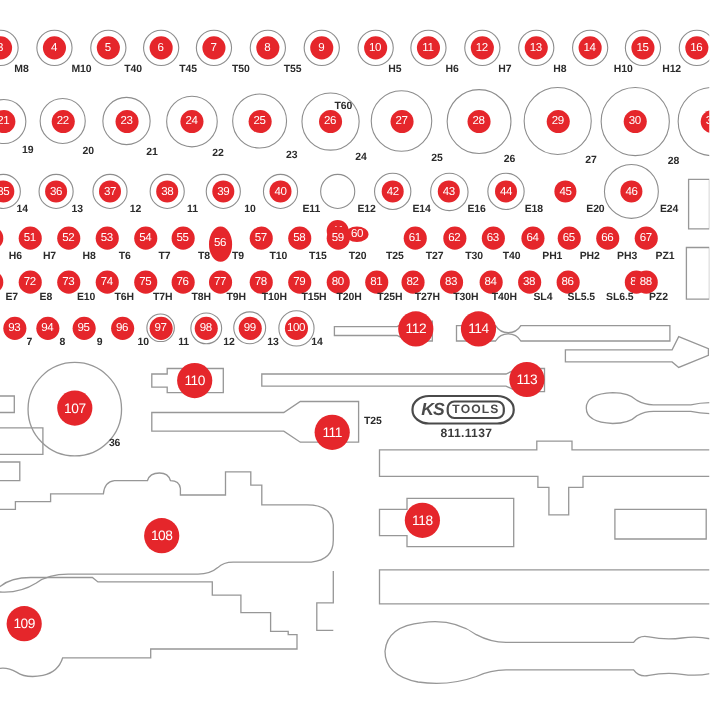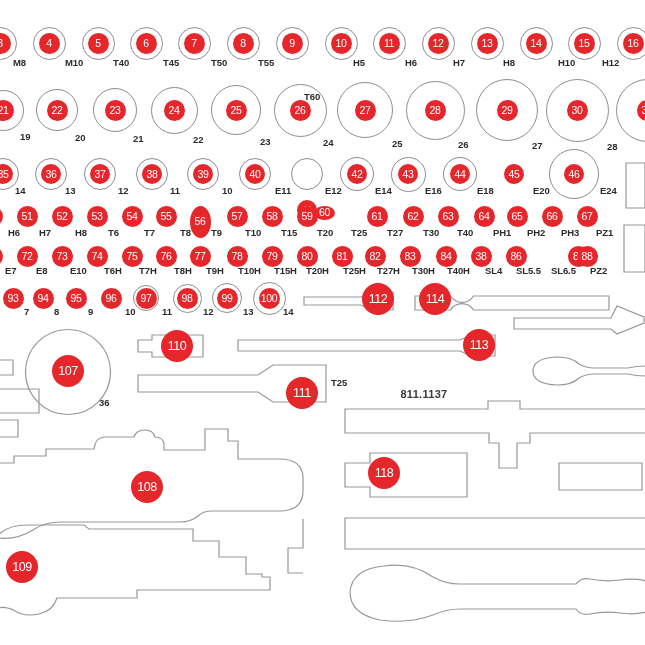--- a/index.html
+++ b/index.html
@@ -260,15 +260,19 @@
       <div class="red badge" style="left: 161px; top: 330px; width: 32px; height: 32px;">110</div>
       <div class="red badge" style="left: 286px; top: 377px; width: 32px; height: 32px;">111</div>
       <div class="red badge" style="left: 362px; top: 283px; width: 32px; height: 32px;">112</div>
       <div class="red badge" style="left: 463px; top: 329px; width: 32px; height: 32px;">113</div>
       <div class="red badge" style="left: 419px; top: 283px; width: 32px; height: 32px;">114</div>
       <div class="red badge" style="left: 368px; top: 457px; width: 32px; height: 32px;">118</div>
       <div class="lbl" style="left: 99px; top: 397px;">36</div>
       <div class="lbl" style="left: 331px; top: 377px;">T25</div>
     </div>
 
+  <div class="logo">
+    <span class="logo-ks">KS</span>
+    <span class="logo-tools">TOOLS</span>
+  </div>
   <div class="partnum">811.1137</div>
 
 </div>
 
 </body></html>

